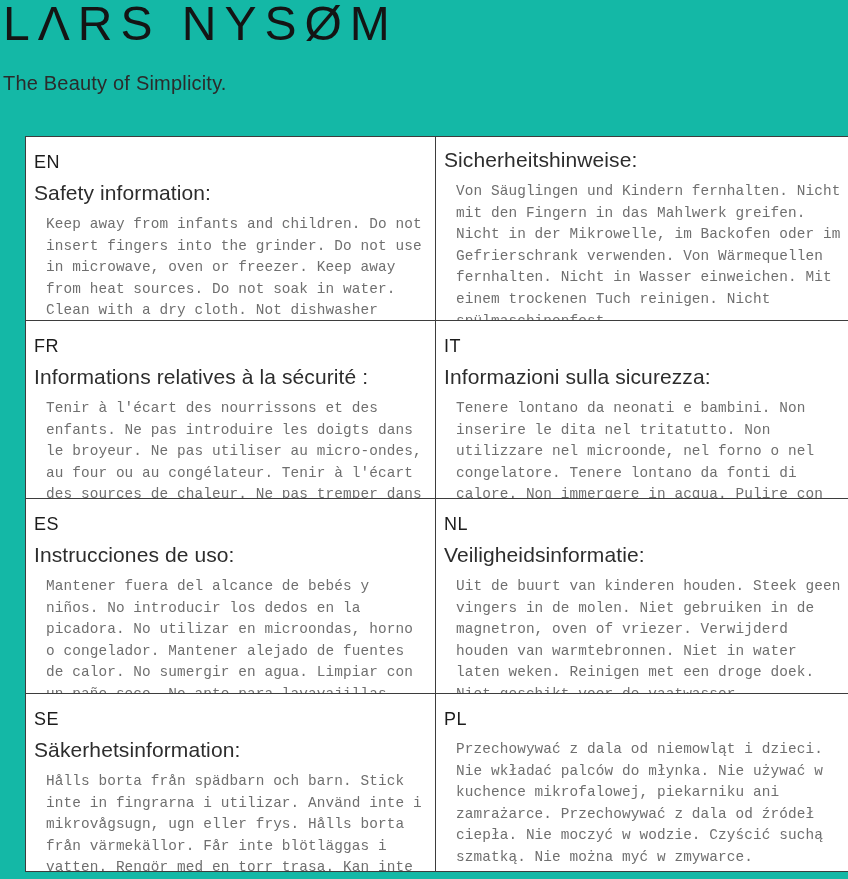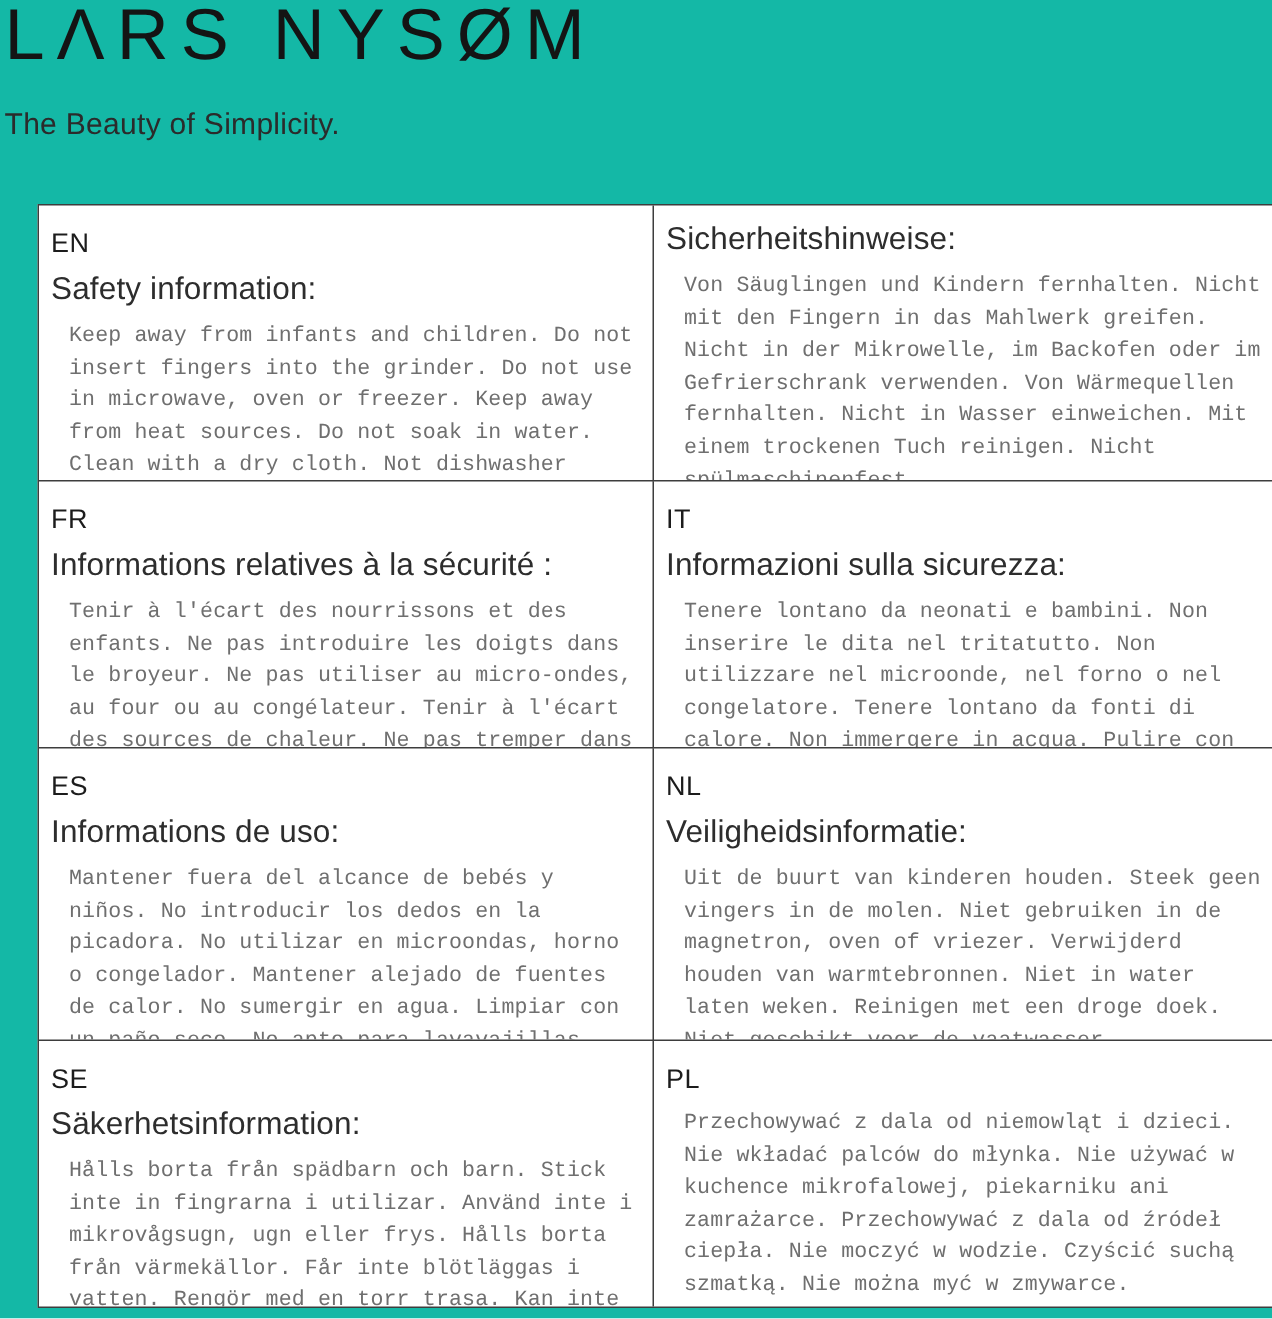--- a/index.html
+++ b/index.html
@@ -106,21 +106,21 @@
     </div>
 
     <div class="cell row-inner">
       <div class="lang-code">IT</div>
       <div class="section-heading">Informazioni sulla sicurezza:</div>
       <p class="section-body">Tenere lontano da neonati e bambini. Non inserire le dita nel tritatutto. Non utilizzare nel microonde, nel forno o nel congelatore. Tenere lontano da fonti di calore. Non immergere in acqua. Pulire con un panno asciutto. Non lavabile in lavastoviglie.</p>
     </div>
 
     <div class="cell col-left row-inner">
       <div class="lang-code">ES</div>
-      <div class="section-heading">Informations de uso:</div>
+      <div class="section-heading">Instrucciones de uso:</div>
       <p class="section-body">Mantener fuera del alcance de bebés y niños. No introducir los dedos en la picadora. No utilizar en microondas, horno o congelador. Mantener alejado de fuentes de calor. No sumergir en agua. Limpiar con un paño seco. No apto para lavavajillas.</p>
     </div>
 
     <div class="cell row-inner">
       <div class="lang-code">NL</div>
       <div class="section-heading">Veiligheidsinformatie:</div>
       <p class="section-body">Uit de buurt van kinderen houden. Steek geen vingers in de molen. Niet gebruiken in de magnetron, oven of vriezer. Verwijderd houden van warmtebronnen. Niet in water laten weken. Reinigen met een droge doek. Niet geschikt voor de vaatwasser.</p>
     </div>
 
     <div class="cell col-left">

